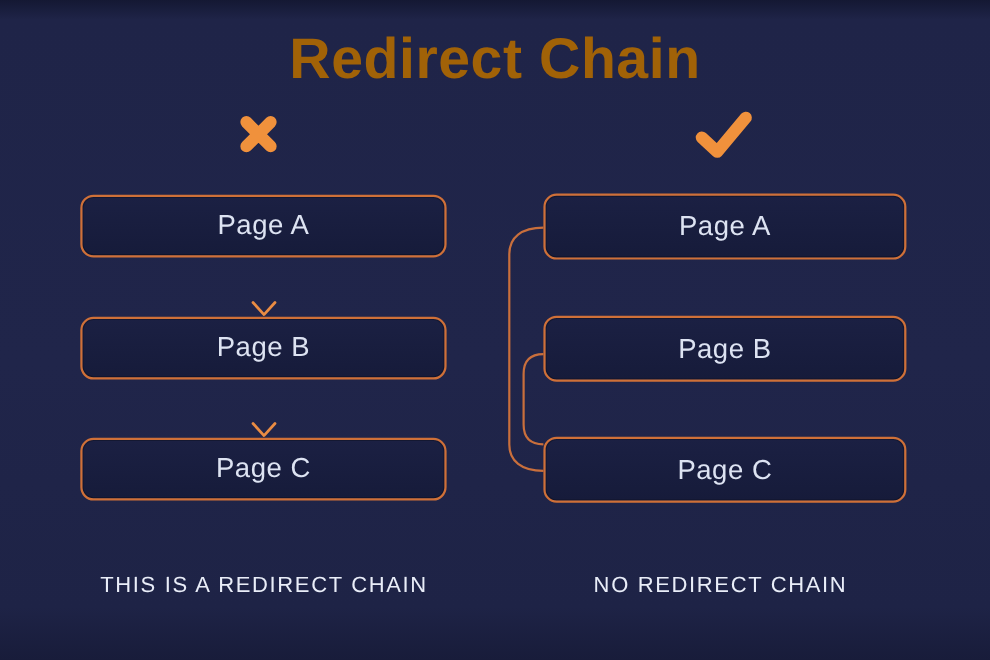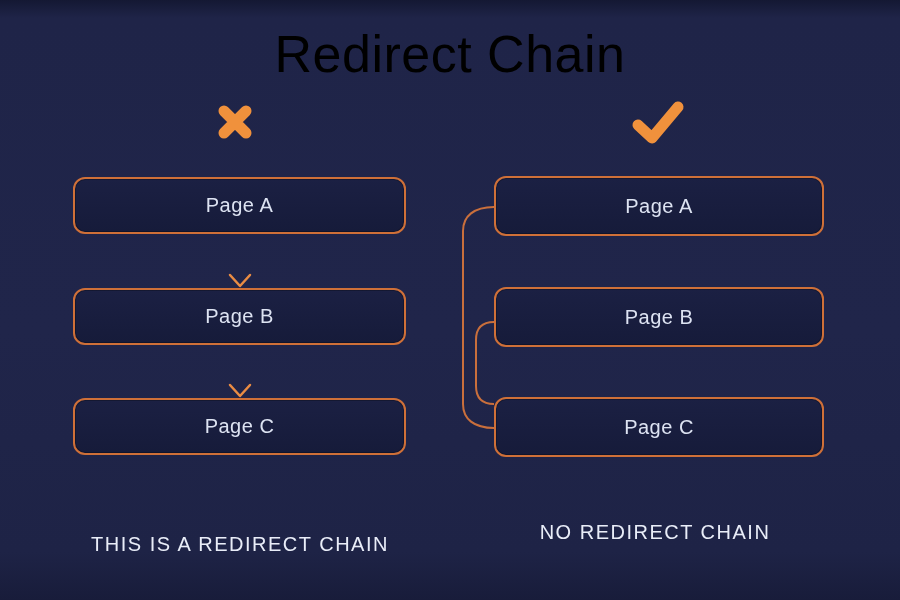--- a/index.html
+++ b/index.html
@@ -14,38 +14,38 @@
     background: linear-gradient(180deg, #141833 0%, #1f2448 3%, #20254a 55%, #1e2346 92%, #181c3a 100%);
     font-family: "Liberation Sans", sans-serif;
   }
   .title {
     position: absolute;
     top: 24px;
     left: 0;
     width: 900px;
     text-align: center;
     font-size: 52px;
-    font-weight: 400;
-    color: #000000;
+    font-weight: 700;
+    color: #a16207;
     letter-spacing: 0.5px;
   }
   .mark-icon {
     position: absolute;
   }
   .page-box {
     position: absolute;
     width: 329px;
     border: 2px solid #cf7038;
     border-radius: 12px;
     background: linear-gradient(180deg, #1b2043 0%, #161b3a 100%);
     display: flex;
     align-items: center;
     justify-content: center;
     color: #dde3f2;
-    font-size: 20px;
+    font-size: 25px;
     letter-spacing: 0.5px;
     box-shadow: 0 0 0 1px rgba(0,0,0,0.25) inset;
   }
   .left-col .page-box { left: 73px; height: 53px; }
   .right-col .page-box { left: 494px; width: 326px; height: 56px; }
   .box-a-left  { top: 177px; }
   .box-b-left  { top: 288px; }
   .box-c-left  { top: 398px; }
   .box-a-right { top: 176px; }
   .box-b-right { top: 287px; }
@@ -56,21 +56,21 @@
   .caption {
     position: absolute;
     top: 521px;
     width: 440px;
     text-align: center;
     color: #e9edf8;
     font-size: 20px;
     font-weight: 500;
     letter-spacing: 1.5px;
   }
-  .caption-left  { left: 20px; margin-top: 12px; }
+  .caption-left  { left: 20px; }
   .caption-right { left: 435px; }
 </style>
 </head>
 <body>
 
 <div class="title">Redirect Chain</div>
 
 <div class="left-col">
 
   <svg class="mark-icon" style="left:214px; top:101px;" width="42" height="42" viewBox="0 0 42 42">

